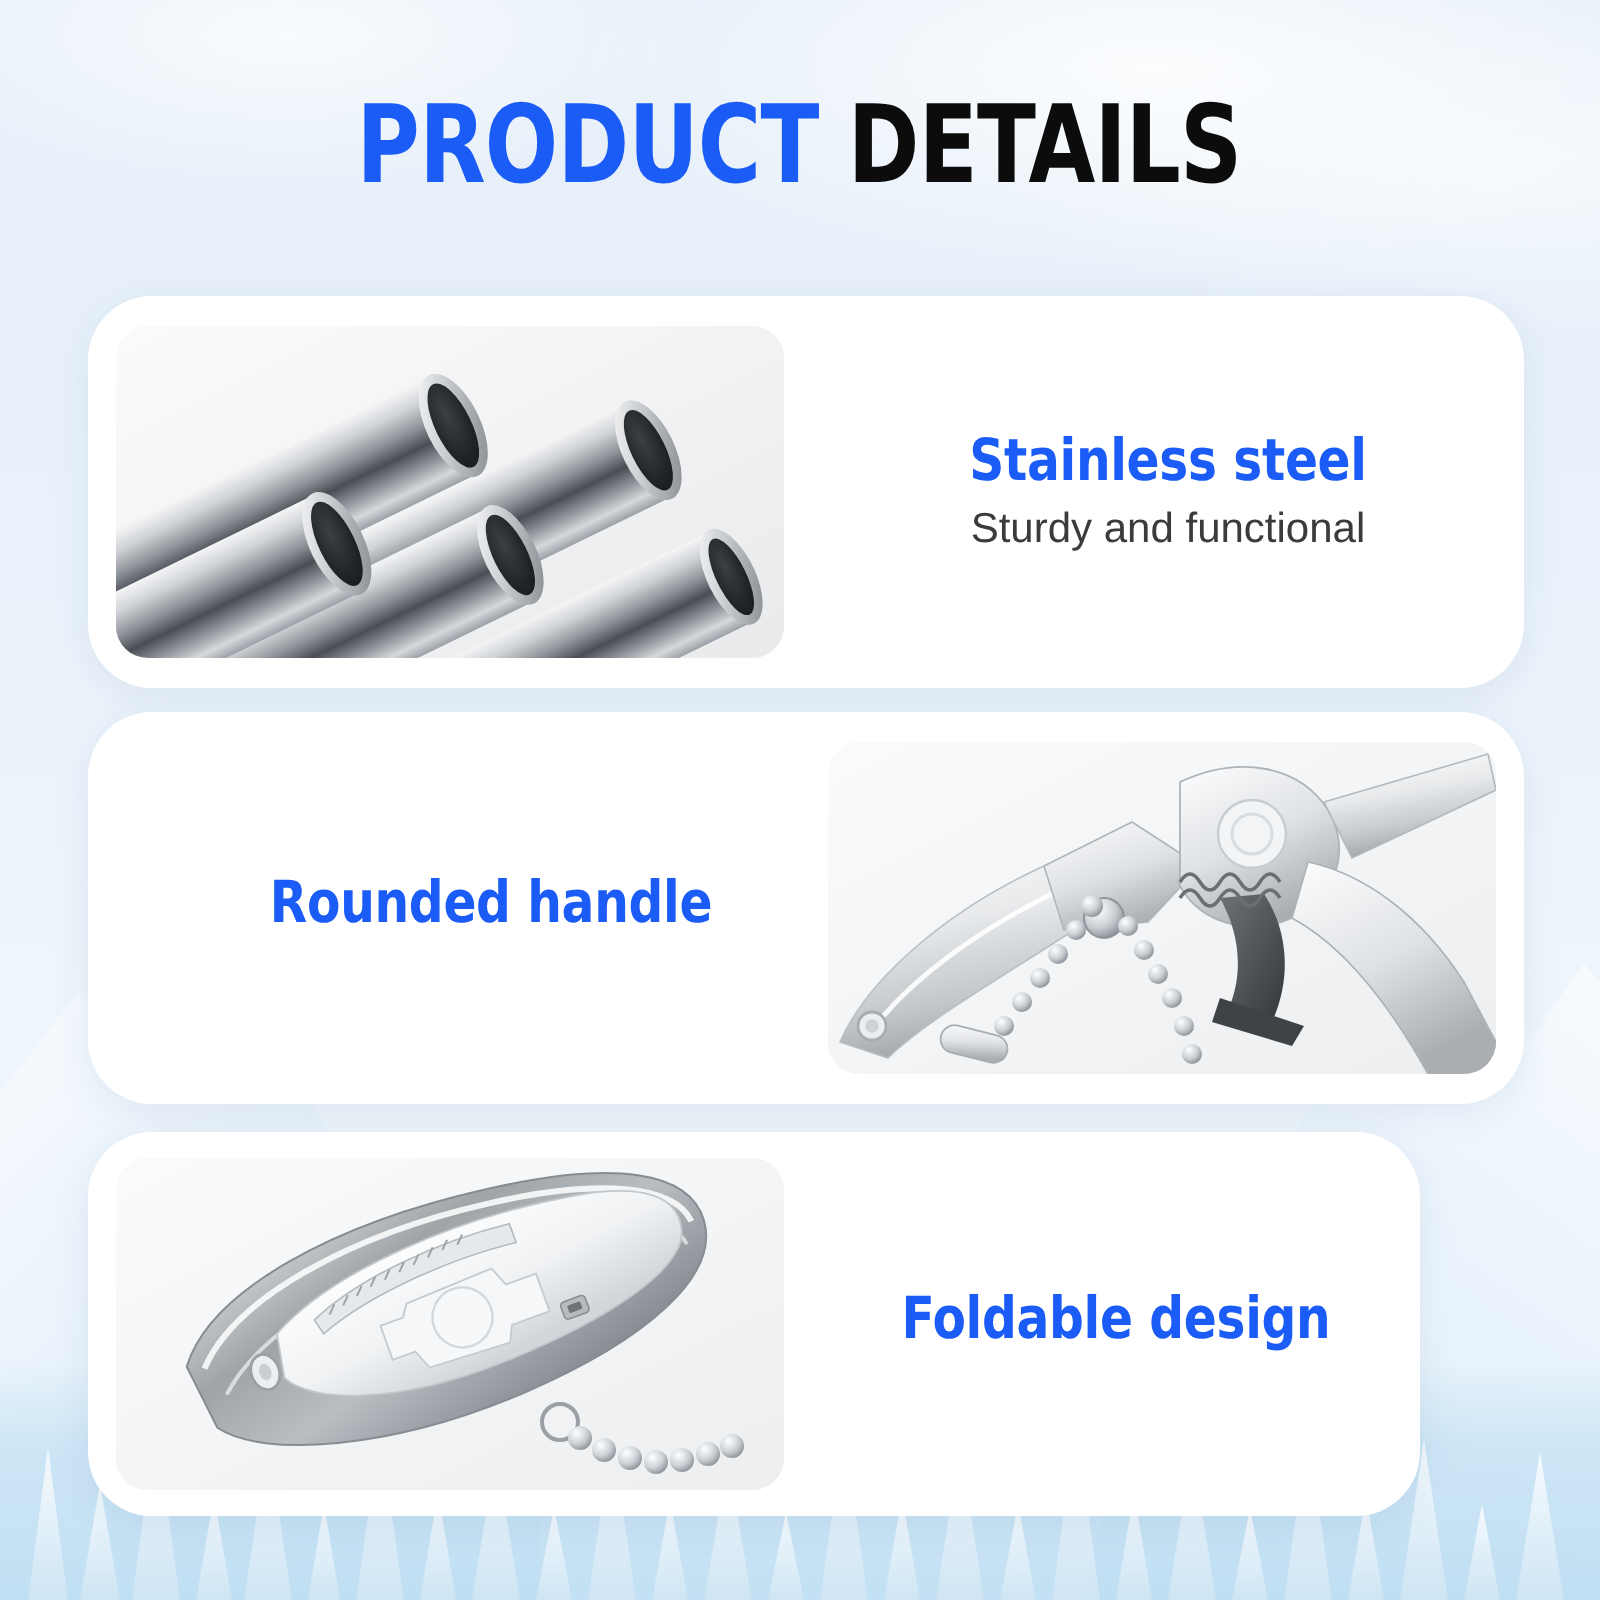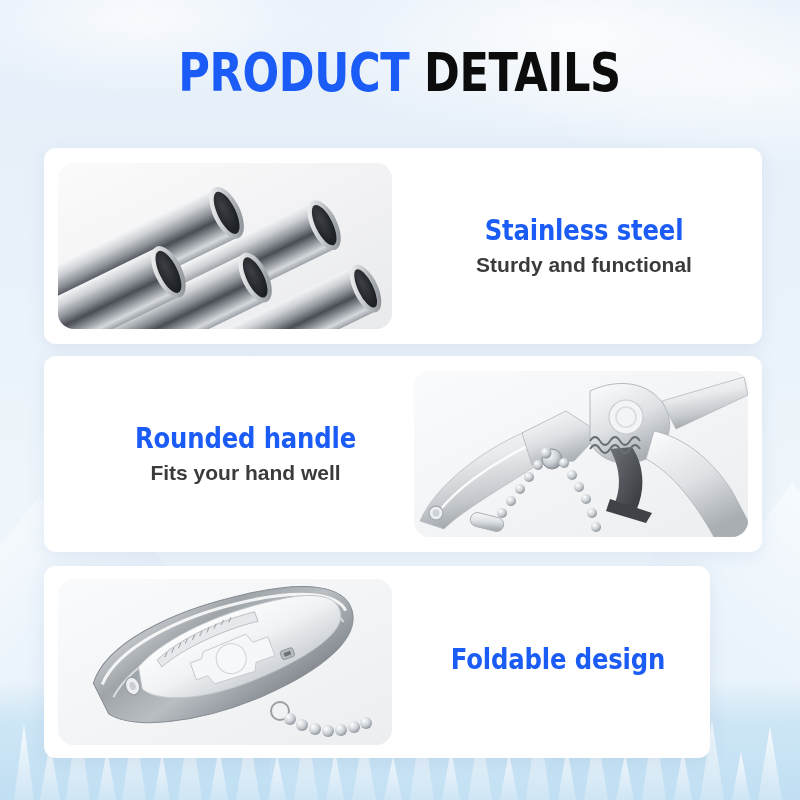--- a/index.html
+++ b/index.html
@@ -102,21 +102,21 @@
     transform: scaleX(0.80);
     transform-origin: center;
   }
   .title .t-blue { color: #1a5cf5; }
   .title .t-dark { color: #0c0c0c; }
 
   
   .card {
     position: absolute;
     background: #ffffff;
-    border-radius: 12px;
+    border-radius: 32px;
     box-shadow: 0 4px 18px rgba(110,140,175,0.13);
     overflow: hidden;
   }
   #card-1 { left: 44px; top: 148px; width: 718px; height: 196px; }
   #card-2 { left: 44px; top: 356px; width: 718px; height: 196px; }
   #card-3 { left: 44px; top: 566px; width: 666px; height: 192px; }
 
   .card-inner {
     position: absolute;
     inset: 0;
@@ -148,21 +148,21 @@
     line-height: 32px;
     color: #1a5cf5;
     letter-spacing: -0.2px;
     transform: scaleX(0.84);
     transform-origin: center;
     white-space: nowrap;
   }
   .copy p {
     margin: 0;
     font-family: "Liberation Sans", sans-serif;
-    font-weight: 700;
+    font-weight: 400;
     font-size: 21px;
     line-height: 26px;
     color: #3b3b3b;
     white-space: nowrap;
   }
 
   
   .media svg { display: block; width: 100%; height: 100%; }
 </style>
 </head>
@@ -360,21 +360,20 @@
             <circle cx="172" cy="128" r="5"></circle>
             <circle cx="178" cy="142" r="5"></circle>
             <circle cx="182" cy="156" r="5"></circle>
           </g>
 
           <rect x="56" y="144" width="34" height="14" rx="7" transform="rotate(14 73 151)" fill="url(#steelPlate2)" stroke="#a8adb2" stroke-width="0.9"></rect>
         </svg>
       </div>
       <div class="copy">
         <h3>Rounded handle</h3>
-        <p>Fits your hand well</p>
       </div>
     </div>
   </div>
 
   <div class="card" id="card-3">
     <div class="card-inner">
       <div class="media">
         <svg viewBox="0 0 334 166" preserveAspectRatio="none">
           <defs>
             <linearGradient id="bgTool3" x1="0" y1="0" x2="1" y2="1">

